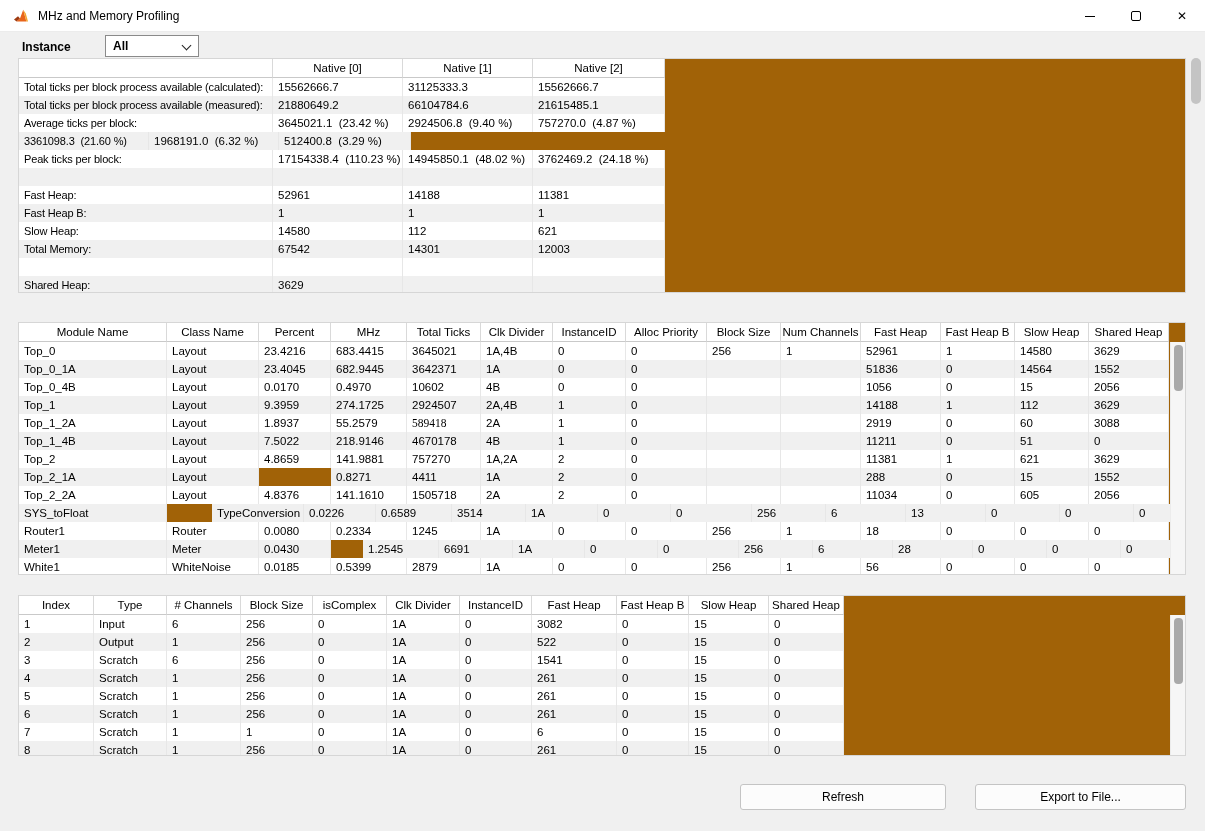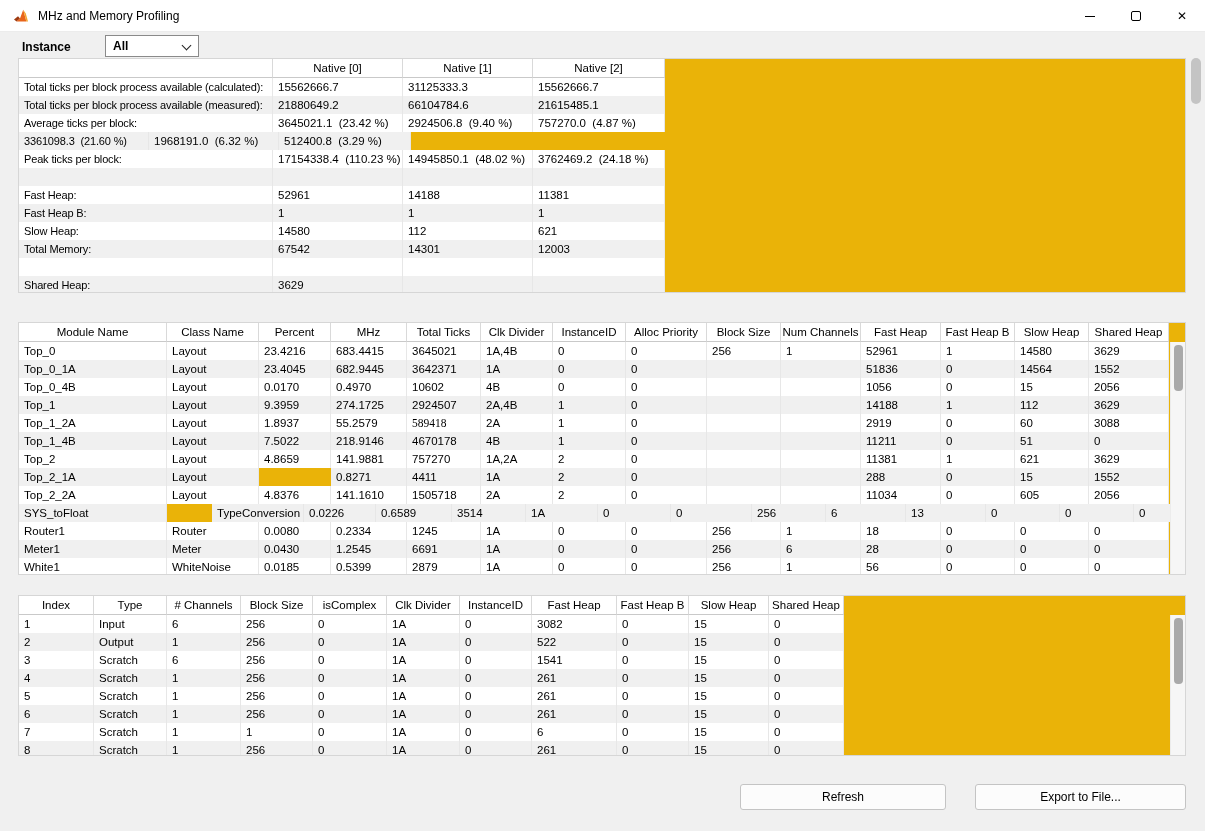--- a/index.html
+++ b/index.html
@@ -32,21 +32,21 @@
     display:flex; align-items:center; padding:0 7px;
     font-weight:bold; font-size:12px;
   }
   .dropdown-chevron {
     position:absolute; right:8px; top:6px; width:7px; height:7px;
     border-right:1.5px solid #222; border-bottom:1.5px solid #222;
     transform:rotate(45deg);
   }
   
   .panel {
-    position:absolute; background:#eab308;
+    position:absolute; background:#a16207;
     border:1px solid var(--panel-border,#d6d6d6);
     overflow:hidden;
   }
   #panel-summary { left:18px; top:58px;  width:1168px; height:235px; }
   #panel-modules { left:18px; top:322px; width:1168px; height:253px; }
   #panel-buffers { left:18px; top:595px; width:1168px; height:161px; }
   .thead { display:flex; height:19px; }
   .th {
     height:19px; flex:0 0 auto;
     display:flex; align-items:center; justify-content:center;
@@ -386,21 +386,21 @@
       <div class="td" style="width: 80px;">1</div>
       <div class="td" style="width: 80px;">18</div>
       <div class="td" style="width: 74px;">0</div>
       <div class="td" style="width: 74px;">0</div>
       <div class="td" style="width: 80px;">0</div>
     </div>
     <div class="tr alt">
       <div class="td" style="width: 148px;">Meter1</div>
       <div class="td" style="width: 92px;">Meter</div>
       <div class="td" style="width: 72px;">0.0430</div>
-      <div class="td" style="width: 76px;">1.2545</div>
+      <div class="td" style="width: 76px; margin-left: 32px;">1.2545</div>
       <div class="td" style="width: 74px;">6691</div>
       <div class="td" style="width: 72px;">1A</div>
       <div class="td" style="width: 73px;">0</div>
       <div class="td" style="width: 81px;">0</div>
       <div class="td" style="width: 74px;">256</div>
       <div class="td" style="width: 80px;">6</div>
       <div class="td" style="width: 80px;">28</div>
       <div class="td" style="width: 74px;">0</div>
       <div class="td" style="width: 74px;">0</div>
       <div class="td" style="width: 80px;">0</div>

